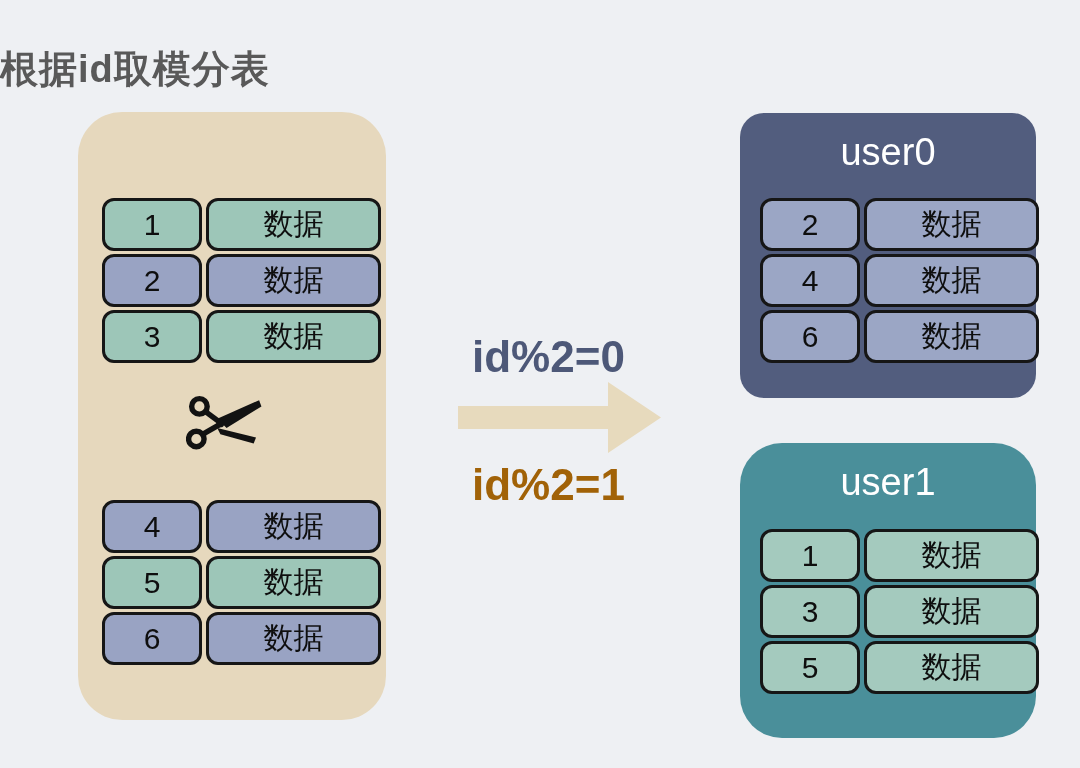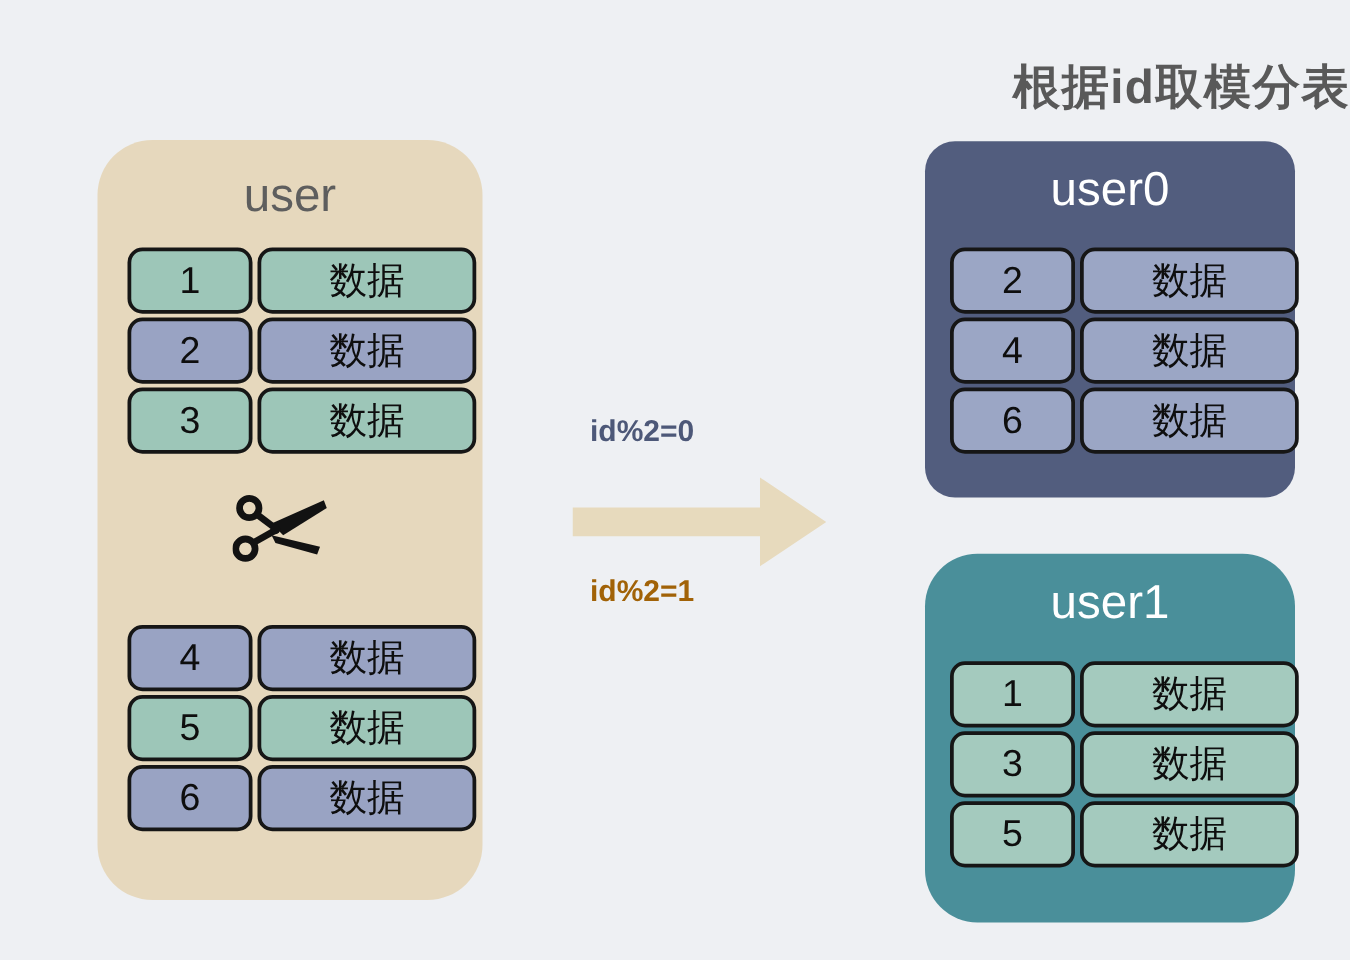--- a/index.html
+++ b/index.html
@@ -1,19 +1,19 @@
 <!DOCTYPE html>
 <html><head>
 <meta charset="utf-8">
 <style>
   html,body{margin:0;padding:0;}
   .canvas{position:relative;width:1080px;height:768px;background:#eef0f3;
           font-family:"Liberation Sans", sans-serif;overflow:hidden;}
   .abs{position:absolute;}
-  .diagram-title{left:0;right:0;top:44px;text-align:right;font-size:38px;
+  .diagram-title{left:0;right:0;top:44px;text-align:left;font-size:38px;
           font-weight:700;color:#595959;letter-spacing:1px;}
   .panel{position:absolute;box-sizing:border-box;}
   .panel-user{left:78px;top:112px;width:308px;height:608px;background:#e6d8bd;border-radius:44px;}
   .panel-user0{left:740px;top:113px;width:296px;height:285px;background:#525d7e;border-radius:24px;}
   .panel-user1{left:740px;top:443px;width:296px;height:295px;background:#4a8f9a;border-radius:42px;padding-left:36px;}
   .panel-title{position:absolute;left:0;right:0;text-align:center;font-size:38px;font-weight:400;}
   .panel-user .panel-title{top:24px;color:#5e5e5e;}
   .panel-user0 .panel-title,.panel-user1 .panel-title{top:18px;color:#ffffff;}
   .rows{position:absolute;display:flex;flex-direction:column;gap:3px;}
   .row{display:flex;gap:4px;}
@@ -24,34 +24,33 @@
   .cell-val{width:175px;}
   .green{background:#9dc6b8;}
   .blue{background:#99a3c3;}
   .green2{background:#a4cabe;}
   .blue2{background:#9ba6c5;}
   .rows-src-top{left:24px;top:86px;}
   .rows-src-bottom{left:24px;top:388px;}
   .rows-shard0{left:20px;top:85px;}
   .rows-shard1{left:20px;top:86px;}
   .scissors{left:108px;top:282px;width:78px;height:62px;}
-  .cond{font-size:24px;font-weight:700;}
+  .cond{font-size:44px;font-weight:700;}
   .cond-even{left:472px;top:332px;color:#4d5878;}
   .cond-odd{left:472px;top:460px;color:#a16207;}
   .arrow-wrap{left:458px;top:380px;width:205px;height:75px;}
 </style>
 </head>
 <body>
 
 <div class="canvas">
 
   <div class="abs diagram-title">根据id取模分表</div>
 
   <div class="panel panel-user">
-    <div class="panel-title">user</div>
 
     <div class="rows rows-src-top">
       <div class="row">
         <div class="cell cell-id green">1</div>
         <div class="cell cell-val green">数据</div>
       </div>
       <div class="row">
         <div class="cell cell-id blue">2</div>
         <div class="cell cell-val blue">数据</div>
       </div>

